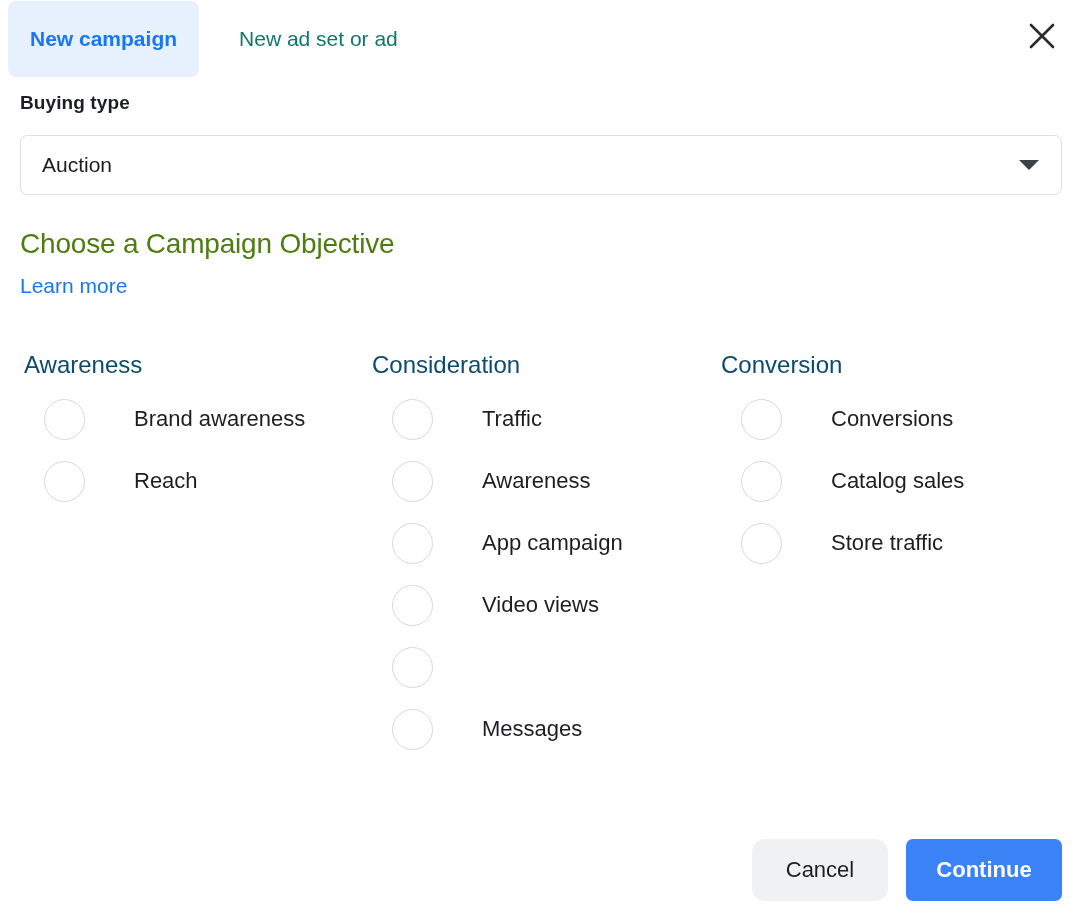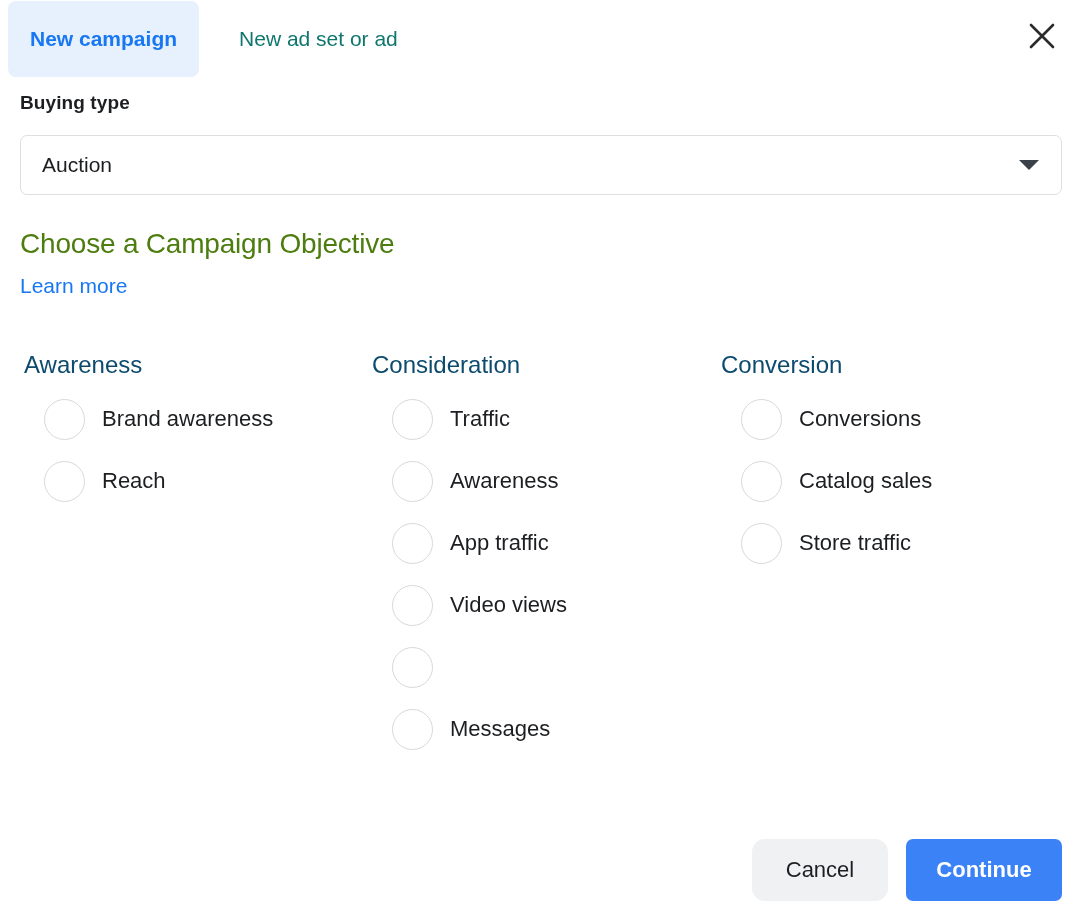--- a/index.html
+++ b/index.html
@@ -146,20 +146,21 @@
     line-height: 26px;
     white-space: nowrap;
   }
   .opt-list { margin: 0; padding: 0; }
   .opt {
     display: flex;
     align-items: center;
     height: 62px;
     cursor: pointer;
     white-space: nowrap;
+    gap: 32px;
   }
   .radio {
     width: 41px;
     height: 41px;
     min-width: 41px;
     border-radius: 50%;
     border: 1.5px solid #d6d9dc;
     background: #ffffff;
     margin-left: 20px;
   }
@@ -255,21 +256,21 @@
       <div class="opt">
         <span class="radio"></span>
         <span class="opt-label">Traffic</span>
       </div>
       <div class="opt">
         <span class="radio"></span>
         <span class="opt-label">Awareness</span>
       </div>
       <div class="opt">
         <span class="radio"></span>
-        <span class="opt-label">App traffic</span>
+        <span class="opt-label">App campaign</span>
       </div>
       <div class="opt">
         <span class="radio"></span>
         <span class="opt-label">Video views</span>
       </div>
       <div class="opt">
         <span class="radio"></span>
       </div>
       <div class="opt">
         <span class="radio"></span>

